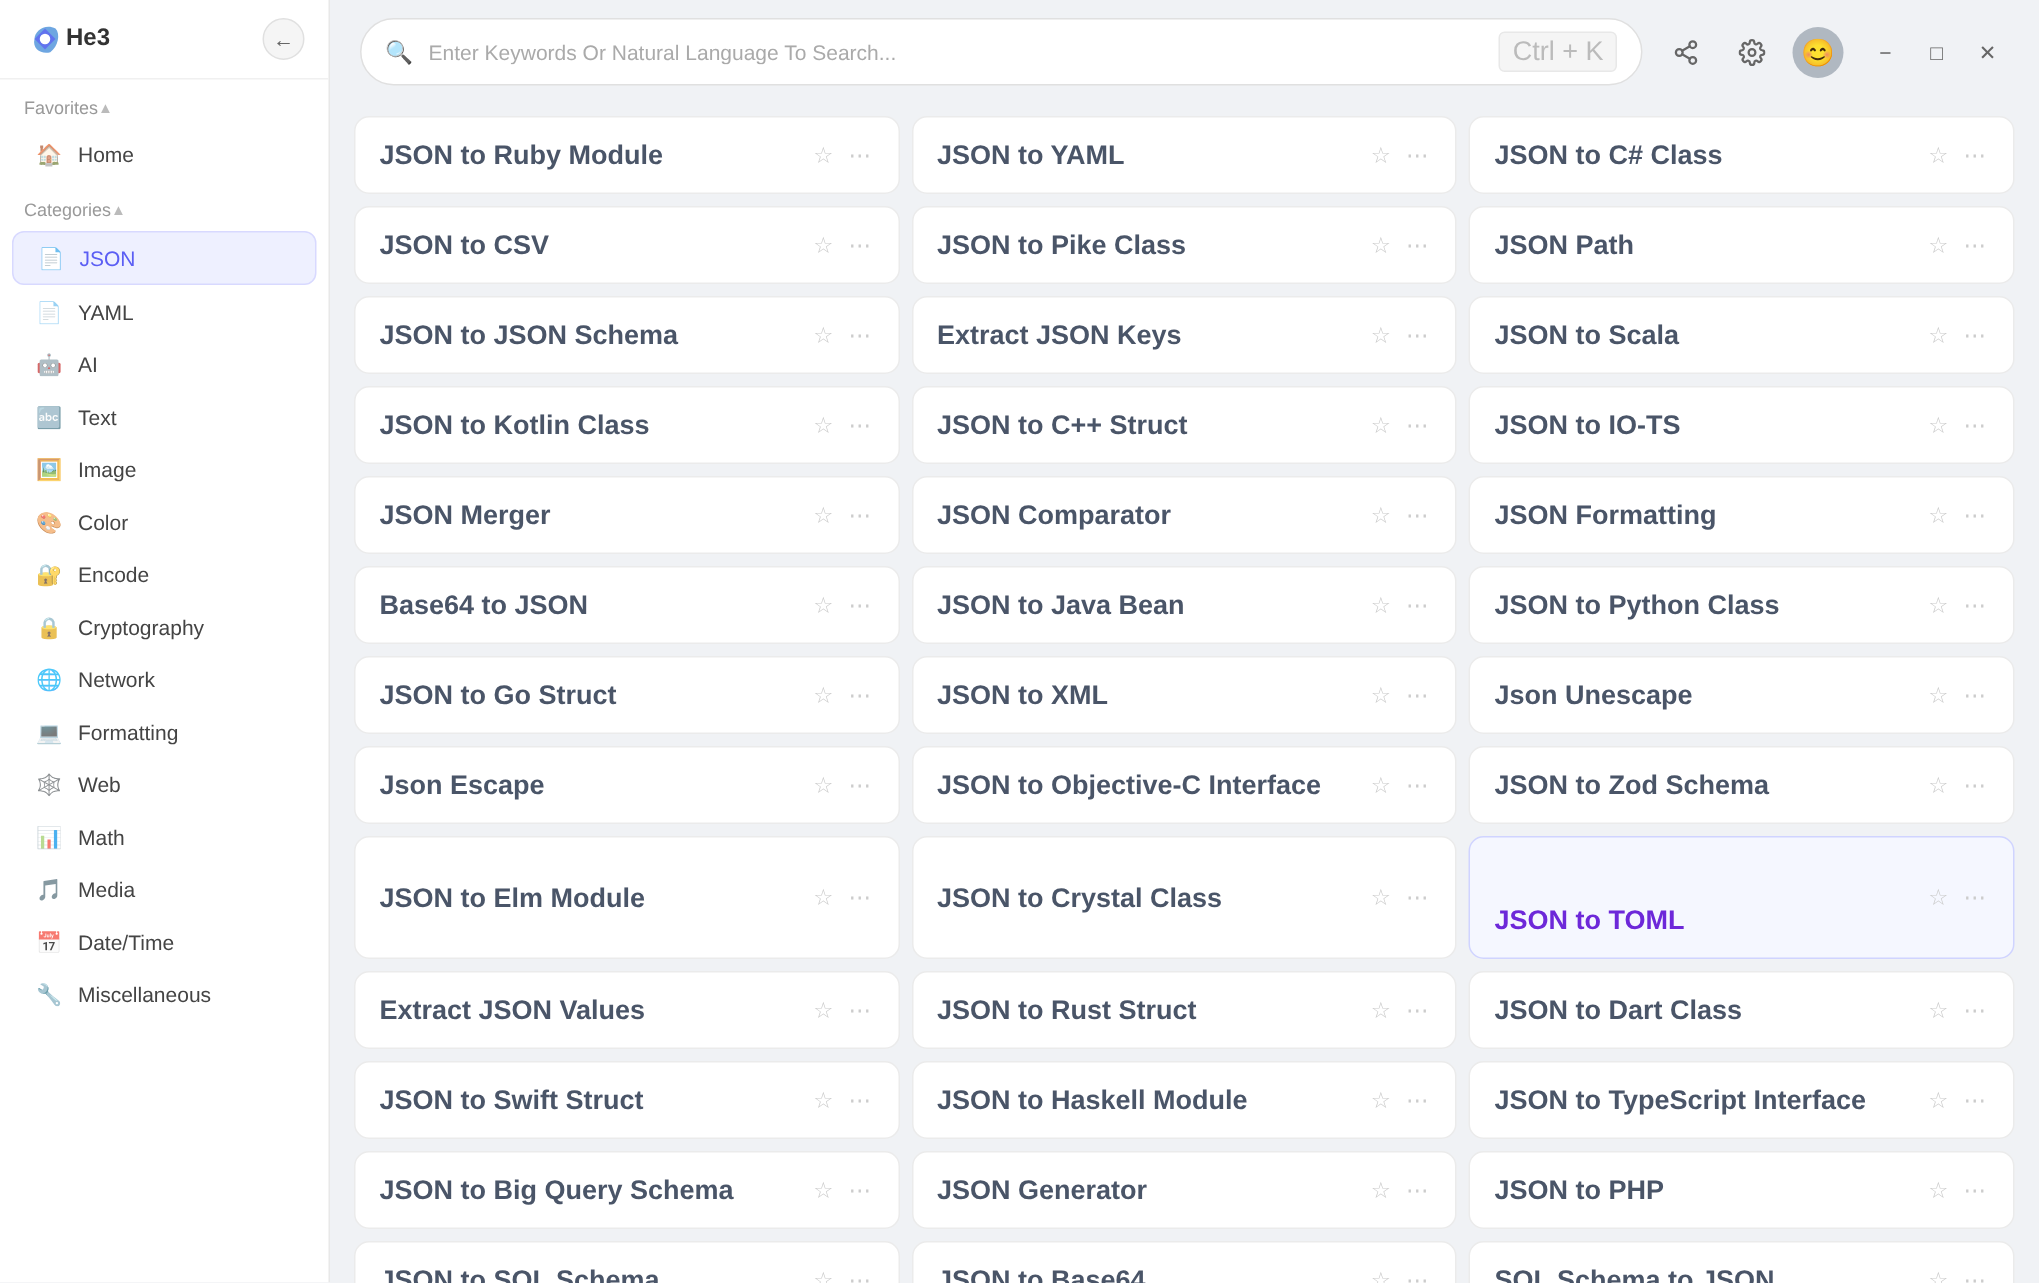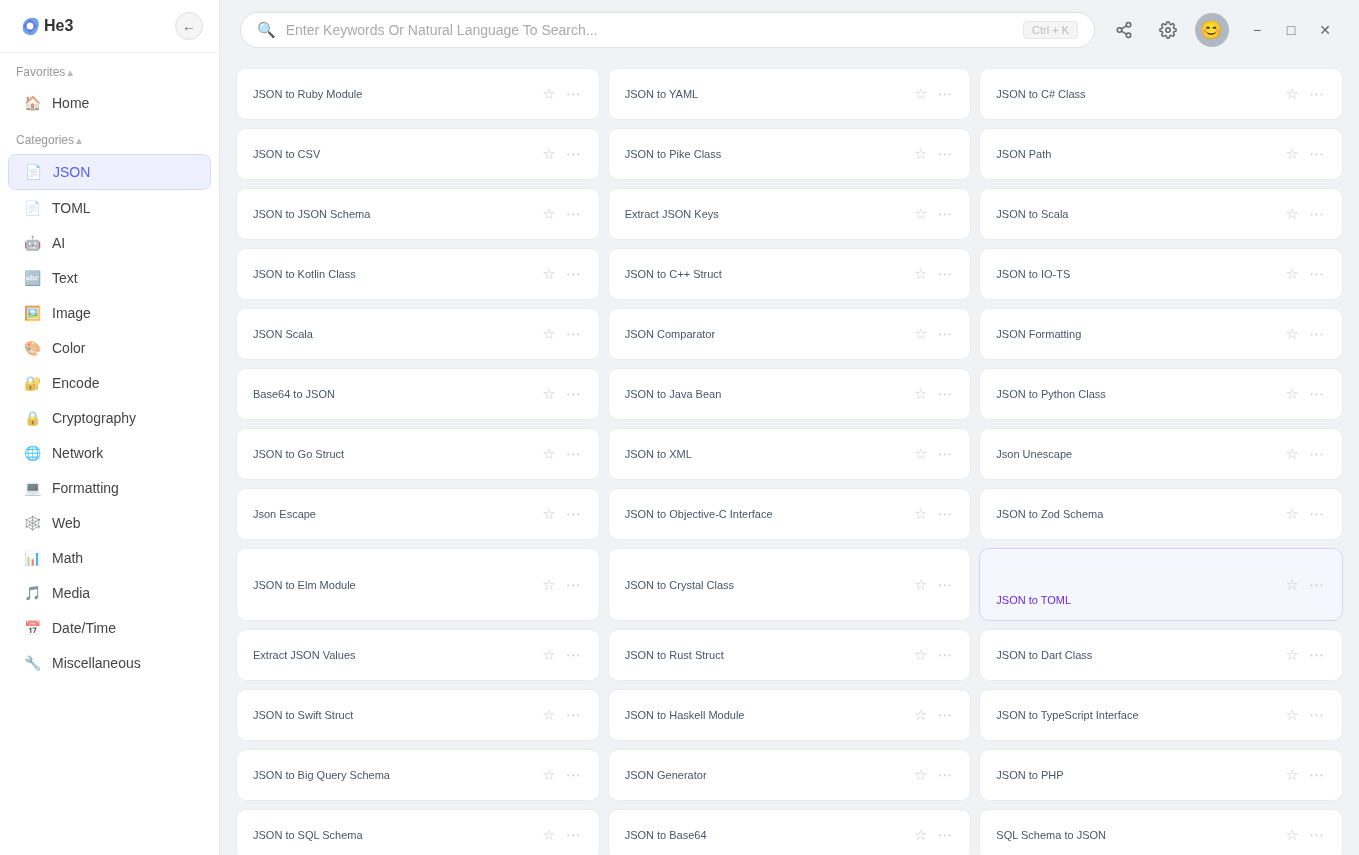--- a/index.html
+++ b/index.html
@@ -122,21 +122,21 @@
     .search-bar input {
       flex: 1;
       border: none;
       outline: none;
       font-size: 14px;
       color: #333;
       background: transparent;
     }
     .search-bar input::placeholder { color: #aaa; }
     .search-shortcut {
-      font-size: 11px;
+      font-size: 18px;
       color: #bbb;
       background: #f5f5f5;
       padding: 2px 8px;
       border-radius: 4px;
       border: 1px solid #e8e8e8;
     }
     .search-icon { color: #999; font-size: 15px; }
 
     .topbar-actions {
       display: flex;
@@ -207,23 +207,23 @@
       align-items: center;
       justify-content: space-between;
       cursor: pointer;
       border: 1px solid #ebebeb;
       transition: box-shadow 0.15s;
       min-height: 52px;
     }
     .tool-card.highlighted { background: #f5f7ff; border-color: #d0d4ff; }
 
     .tool-name {
-      font-size: 11px;
+      font-size: 18px;
       color: #4a5568;
-      font-weight: 400;
+      font-weight: 700;
     }
     .tool-name.blue { color: #6d28d9; margin-top: 31px; }
 
     .card-actions {
       display: flex;
       align-items: center;
       gap: 6px;
     }
     .star-btn {
       font-size: 15px;
@@ -281,21 +281,21 @@
     <span class="chevron">▲</span>
   </div>
 
   <div id="nav-items-container">
       <div class="nav-item active">
       <span class="nav-icon">📄</span>
       <span>JSON</span>
     </div>
       <div class="nav-item">
       <span class="nav-icon">📄</span>
-      <span>TOML</span>
+      <span>YAML</span>
     </div>
       <div class="nav-item">
       <span class="nav-icon">🤖</span>
       <span>AI</span>
     </div>
       <div class="nav-item">
       <span class="nav-icon">🔤</span>
       <span>Text</span>
     </div>
       <div class="nav-item">
@@ -458,21 +458,21 @@
       </div>
     </div>
         <div class="tool-card">
       <span class="tool-name">JSON to IO-TS</span>
       <div class="card-actions">
         <button class="star-btn">☆</button>
         <button class="more-btn">⋯</button>
       </div>
     </div>
         <div class="tool-card">
-      <span class="tool-name">JSON Scala</span>
+      <span class="tool-name">JSON Merger</span>
       <div class="card-actions">
         <button class="star-btn">☆</button>
         <button class="more-btn">⋯</button>
       </div>
     </div>
         <div class="tool-card">
       <span class="tool-name">JSON Comparator</span>
       <div class="card-actions">
         <button class="star-btn">☆</button>
         <button class="more-btn">⋯</button>

